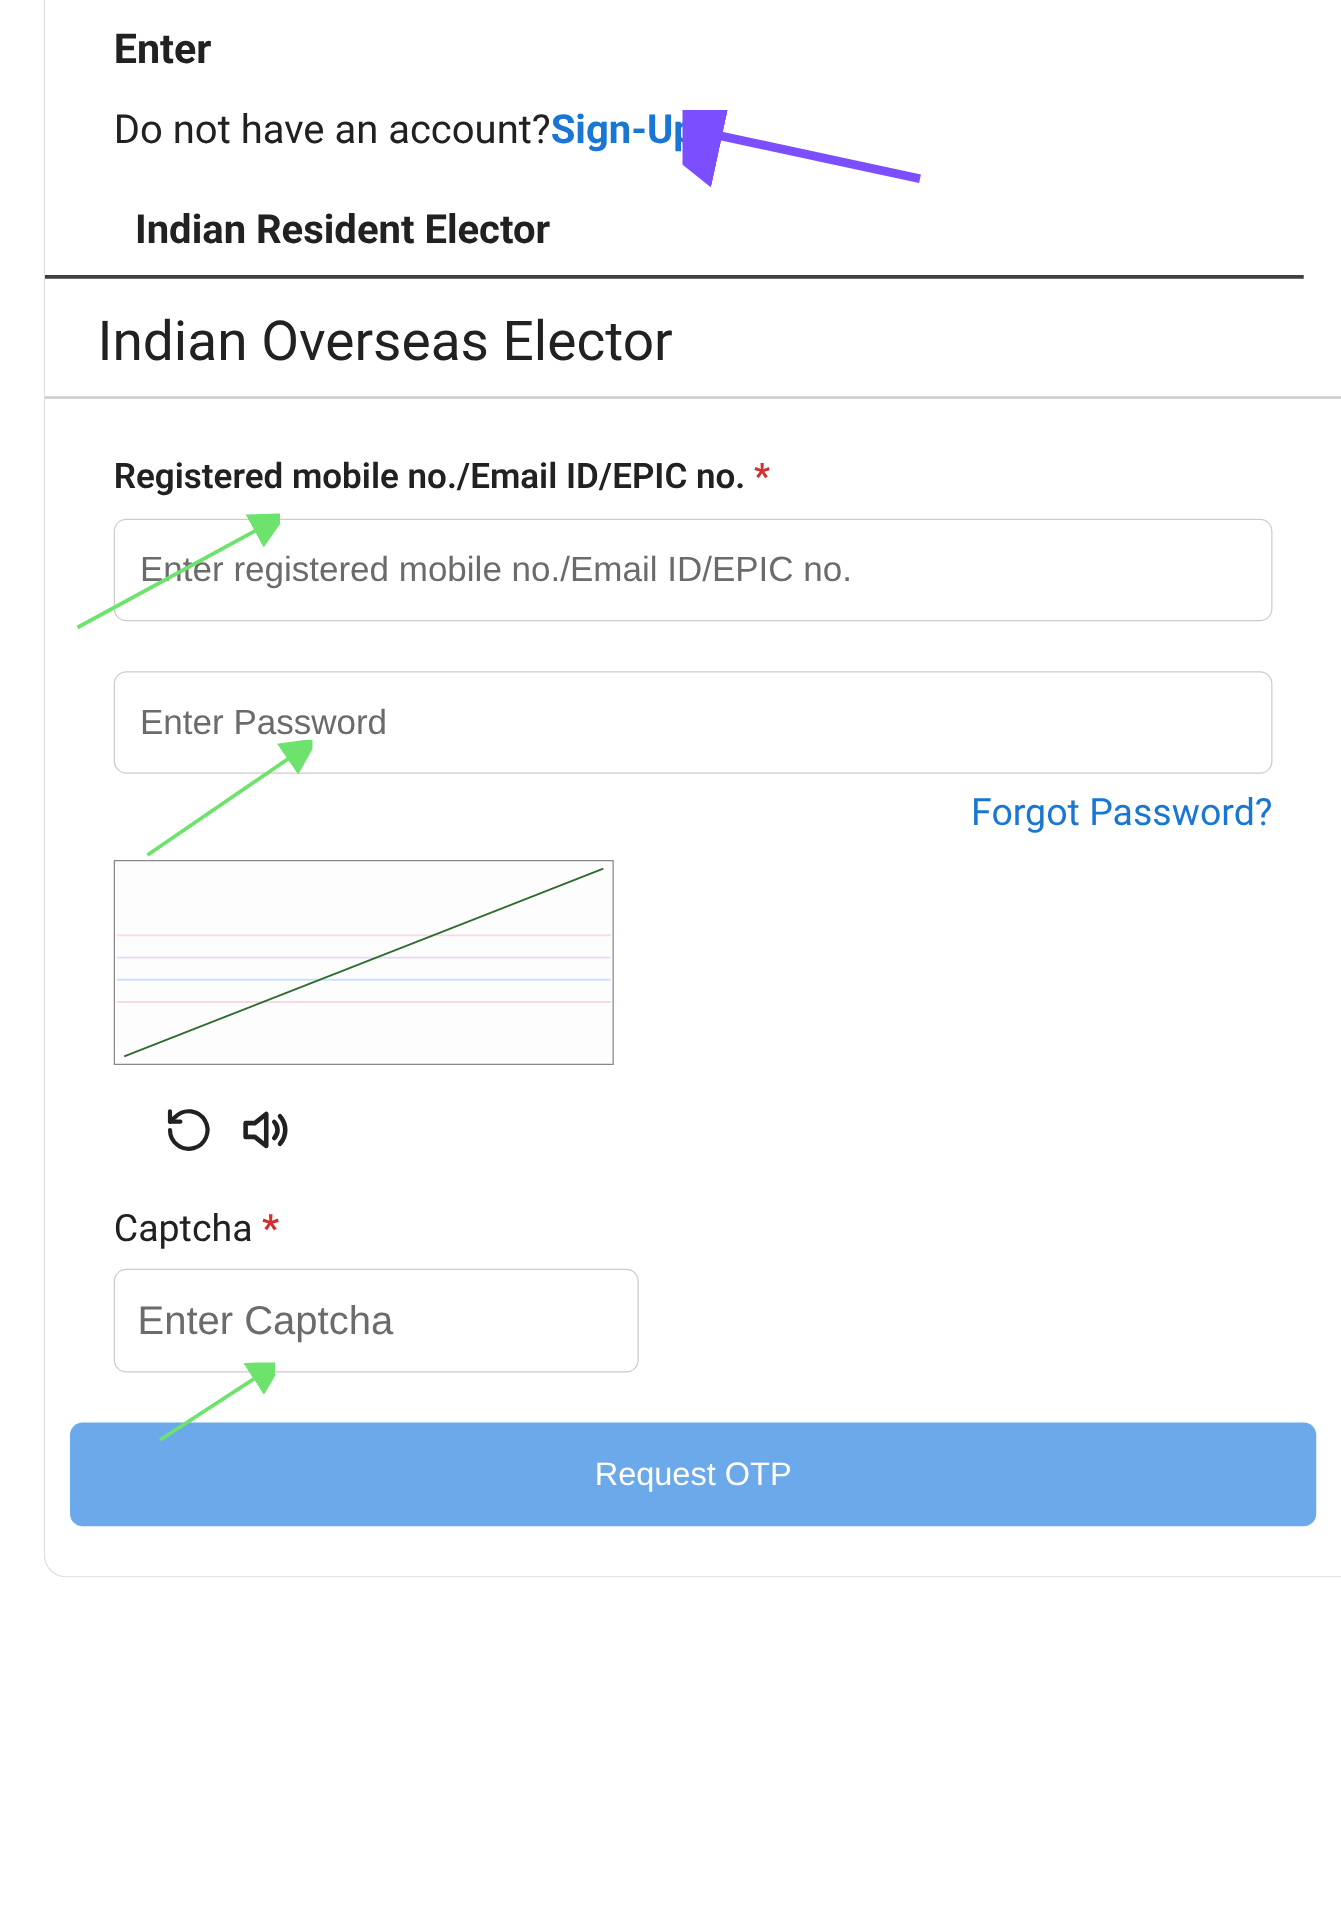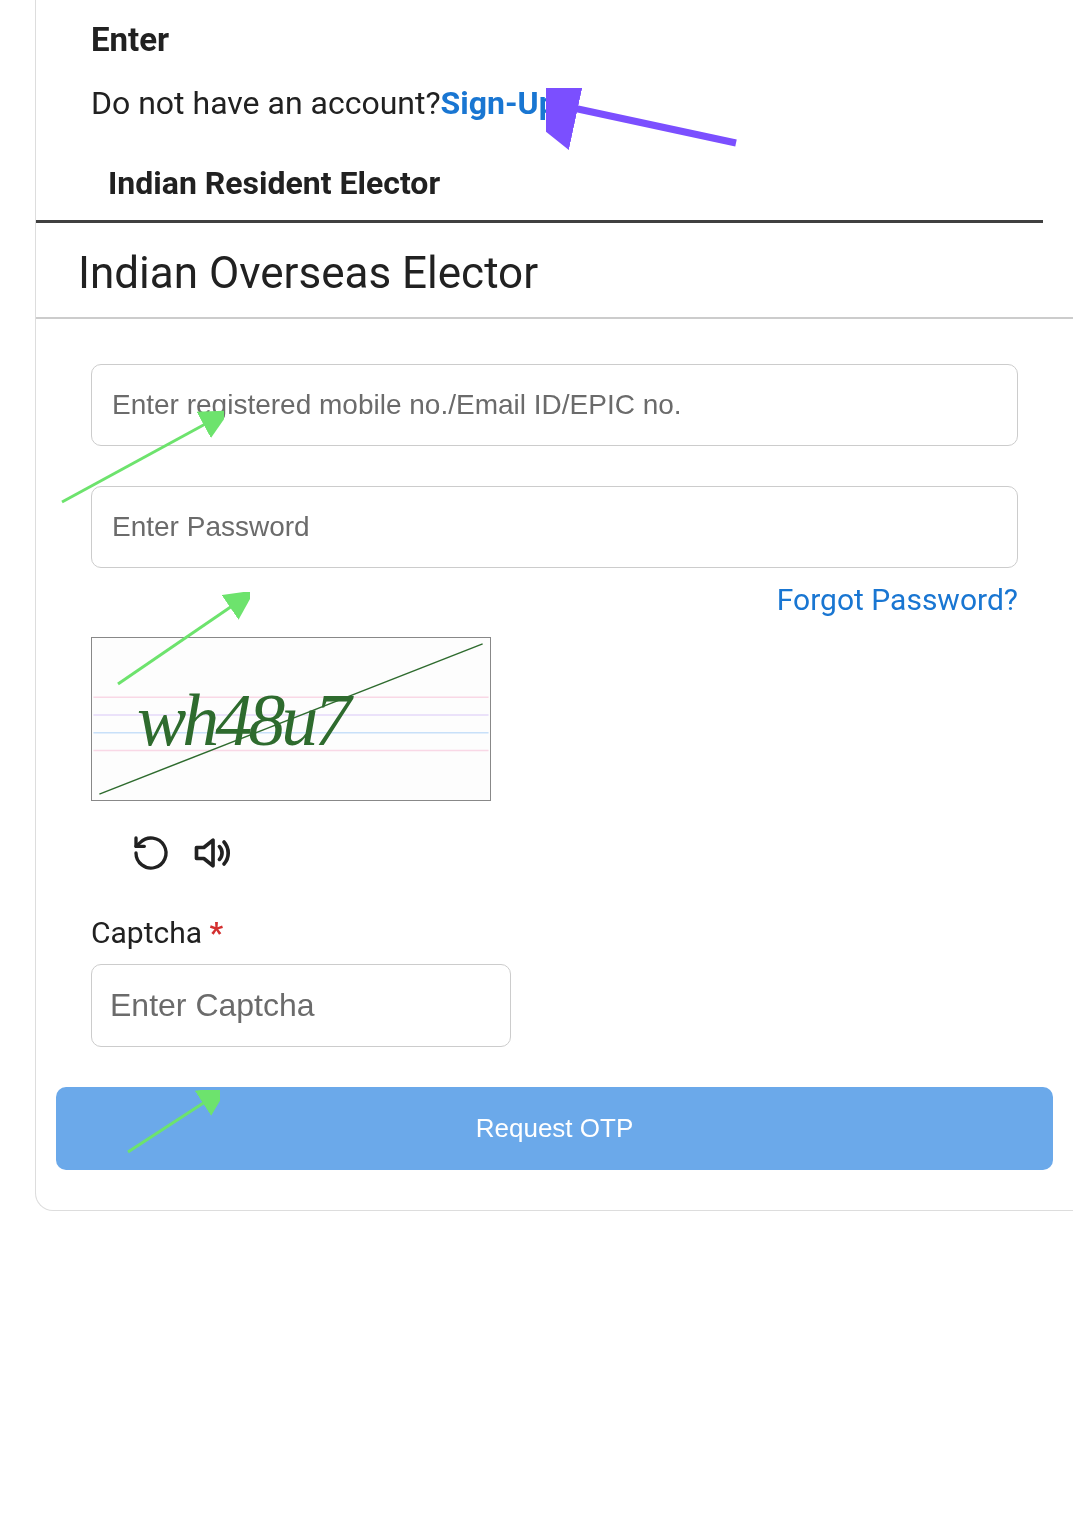--- a/index.html
+++ b/index.html
@@ -196,39 +196,42 @@
     <span>Do not have an account?</span><a href="#" class="signup-link">Sign-Up</a>
   </div>
 
   <div class="tabs">
     <div class="tab">Indian Resident Elector</div>
     <div class="tab-inactive">Indian Overseas Elector</div>
   </div>
 
   <div class="form-section">
     <div class="form-group">
+      <label class="form-label">
+        <span>Registered mobile no./Email ID/EPIC no.</span>
+        <span class="required"> *</span>
+      </label>
       <input type="text" class="form-input" placeholder="Enter registered mobile no./Email ID/EPIC no." style="">
     </div>
 
     <div class="form-group" style="margin-bottom:0">
       <input type="password" class="form-input" placeholder="Enter Password" style="">
       <div class="forgot-row">
         <a href="#" class="forgot-link">Forgot Password?</a>
       </div>
     </div>
 
     <div class="captcha-image">
       <svg class="captcha-lines" viewBox="0 0 400 164">
         <line x1="0" y1="60" x2="400" y2="60" stroke="#f9d8e6" stroke-width="1.5"></line>
         <line x1="0" y1="78" x2="400" y2="78" stroke="#e4d8f9" stroke-width="1.5"></line>
         <line x1="0" y1="96" x2="400" y2="96" stroke="#c8e0f9" stroke-width="1.5"></line>
         <line x1="0" y1="114" x2="400" y2="114" stroke="#f9d8e6" stroke-width="1.5"></line>
         <line x1="6" y1="158" x2="394" y2="6" stroke="#2e6b2e" stroke-width="1.5"></line>
       </svg>
-      <div class="captcha-text">wh48u7</div>
     </div>
 
     <div class="captcha-icons">
       <span class="icon-refresh">
         <svg width="40" height="40" viewBox="0 0 24 24" fill="none" stroke="#212121" stroke-width="2">
           <path d="M3 12a9 9 0 1 0 2.64-6.36L3 8" stroke-linecap="round"></path>
           <polyline points="3,3 3,8 8,8" stroke-linecap="round" stroke-linejoin="round"></polyline>
         </svg>
       </span>
       <span class="icon-speaker">

